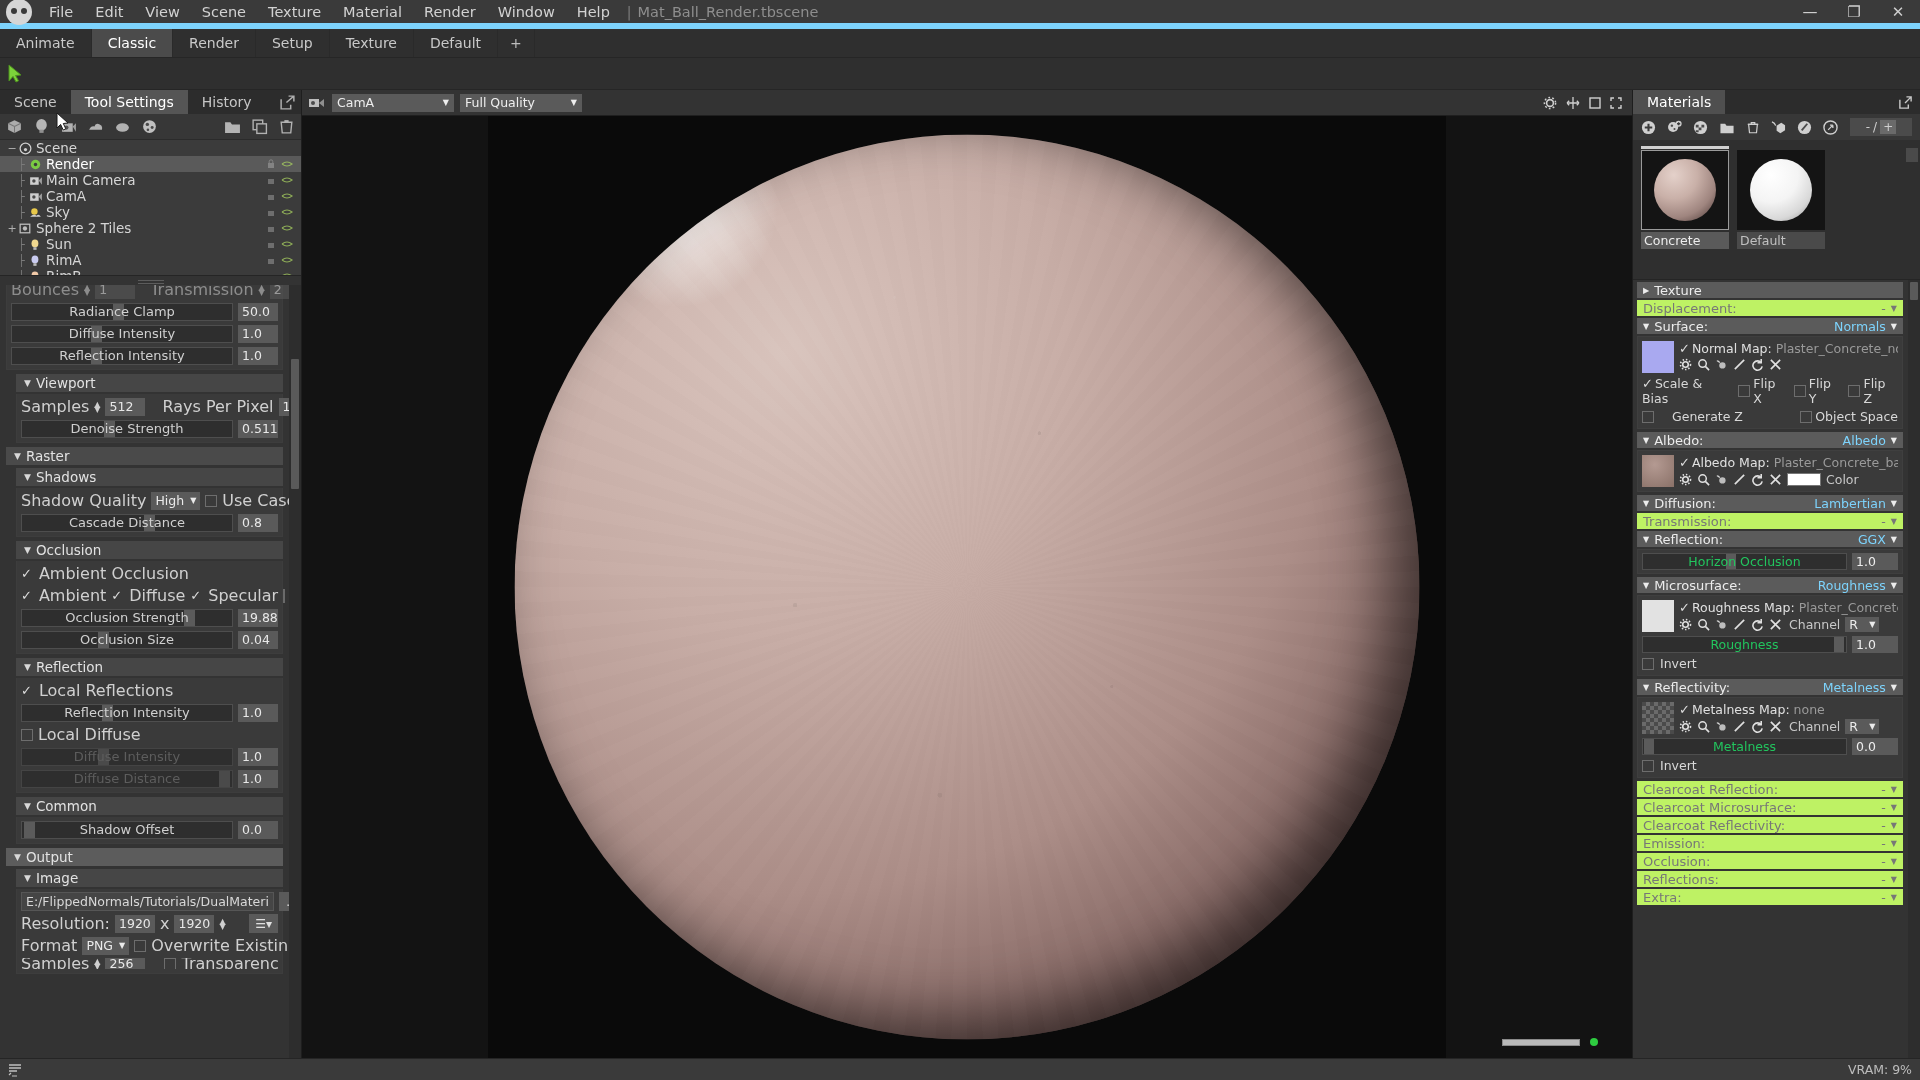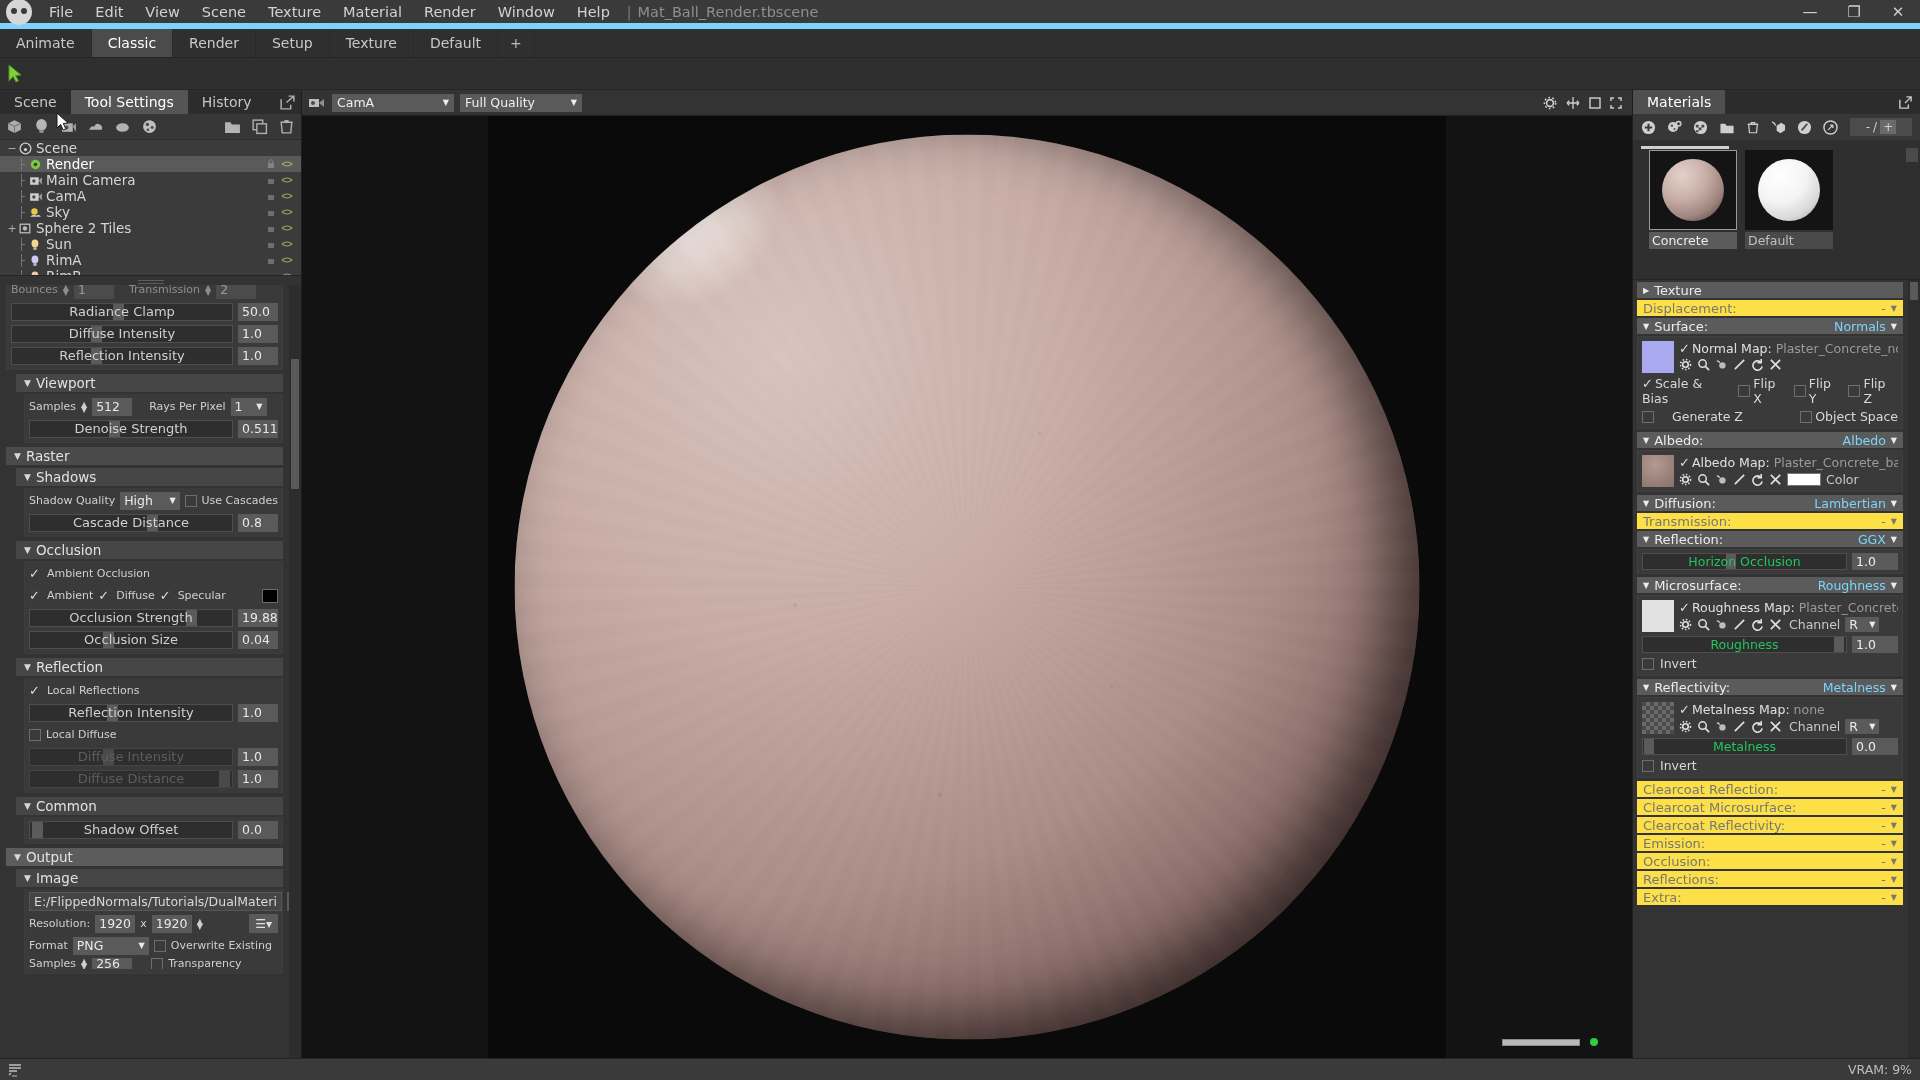--- a/index.html
+++ b/index.html
@@ -72,31 +72,31 @@
   .vscroll{ position:absolute; top:0; right:0; width:12px; bottom:0; background:#2d2d2d; }
   .vthumb{ position:absolute; left:2px; width:8px; background:#5a5a5a; border-radius:1px; }
 
   .sect{ background:#4a4a4a; height:18px; display:flex; align-items:center; padding-left:8px;
          font-size:13.5px; color:#e2e2e2; margin:3px 6px 2px 6px; }
   .sect.level2{ margin-left:16px; background:#464646; }
   .sect.hi{ background:#5c5c5c; }
   .tri{ margin-right:5px; font-size:9px; color:#d8d8d8;}
   .grp{ margin:0 6px 4px 6px; border:1px solid #3d3d3d; border-top:none; padding:3px 4px 4px 4px;
         background:#3a3a3a; }
-  .grp.l2{ margin-left:24px;text-align:right; }
+  .grp.l2{ margin-left:16px;text-align:right; }
   .row{ display:flex; align-items:center; height:19px; margin-bottom:3px; gap:5px; font-size:13px;}
   .slider{ flex:1 1 auto; height:18px; background:#2e2e2e; border:1px solid #4e4e4e;
            position:relative; display:flex; align-items:center; justify-content:center;
            color:#d0d0d0; font-size:13px; overflow:hidden;}
   .slider .fillmark{ position:absolute; top:0; bottom:0; width:11px; background:#5b5b5b; }
   .slider span{ position:relative; z-index:2; }
   .slider.dis{ color:#5d5d5d; border-color:#444; }
   .numbox{ width:40px; height:18px; background:#5a5a5a; color:#e8e8e8; font-size:12.5px;
            display:flex; align-items:center; padding-left:4px; flex:0 0 40px;}
-  .lbl{ font-size:11px; color:#d0d0d0; white-space:nowrap; }
+  .lbl{ font-size:16px; color:#d0d0d0; white-space:nowrap; }
   .chk{ width:12px;height:12px;border:1px solid #6d6d6d;background:#3a3a3a;display:inline-block;
         flex:0 0 12px;}
   .chkmark{ color:#dcdcdc; font-size:13px; margin-right:2px; }
   .dd{ height:18px; background:#5a5a5a; color:#eaeaea; font-size:12.5px; display:flex;
        align-items:center; padding:0 4px; gap:6px; }
   .dd .car{ font-size:8px; margin-left:auto; }
   .spin{ display:inline-flex; flex-direction:column; line-height:5px; font-size:8px; color:#cfcfcf;}
   .txtbox{ height:19px; background:#454545; border:1px solid #565656; color:#d8d8d8;
            font-size:12.5px; display:flex; align-items:center; padding:0 4px; }
   .sqbtn{ height:19px; min-width:26px; background:#5a5a5a; color:#e0e0e0; font-size:12px;
@@ -128,37 +128,37 @@
   .mtabrow{ height:24px; background:#2c2c2c; display:flex; align-items:stretch; flex:0 0 24px;}
   .mtab{ padding:0 14px; display:flex; align-items:center; font-size:14px; background:#4f4f4f;
          color:#fff;}
   .mexpand{ margin-left:auto; display:flex; align-items:center; padding:0 7px;}
   .micons{ height:26px; background:#373737; display:flex; align-items:center; gap:11px;
            padding:0 8px; flex:0 0 26px;}
   .mcount{ margin-left:auto; background:#4b4b4b; color:#cfcfcf; font-size:12px; height:18px;
            width:62px; display:flex; align-items:center; justify-content:center; gap:3px;}
   .mcount b{ background:#6a6a6a; padding:0 3px; font-weight:normal;}
   .matgrid{ height:140px; flex:0 0 140px; background:#2f2f2f; display:flex; gap:8px;
-            padding:10px 16px; position:relative; border-bottom:1px solid #252525;}
+            padding:10px 8px; position:relative; border-bottom:1px solid #252525;}
   .matcell{ width:88px; }
   .matthumb{ width:88px; height:80px; background:#141414; display:flex; align-items:center;
              justify-content:center; }
   .matball{ width:62px;height:62px;border-radius:50%;}
   .matname{ height:17px; font-size:12.5px; padding-left:3px; display:flex; align-items:center;
             color:#ededed; background:#5a5a5a; margin-top:2px;}
   .matname.off{ background:#4a4a4a; color:#c0c0c0;}
   .matcell.sel .matthumb{ box-shadow:inset 0 0 0 1px #9a9a9a; }
   .selbar{ position:absolute; top:6px; left:8px; width:88px; height:3px; background:#cfcfcf;}
   .mscroll{ position:absolute; right:2px; top:8px; width:12px; height:14px; background:#4a4a4a;}
 
   .mprops{ flex:1 1 auto; position:relative; overflow:hidden; background:#333; }
   .mpinner{ position:absolute; inset:0 13px 0 0; overflow:hidden; }
   .mrow-hdr{ height:16px; background:#5b5b5b; display:flex; align-items:center; padding:0 6px;
              font-size:13px; color:#ececec; margin:2px 4px 2px 4px;}
-  .mrow-hdr.dis{ background:#fde047; color:#777; }
+  .mrow-hdr.dis{ background:#bef264; color:#777; }
   .mrow-hdr .val{ margin-left:auto; color:#7dd3fc; font-size:12.5px;}
   .mrow-hdr.dis .val{ color:#777; }
   .mrow-hdr .car{ font-size:8px; margin-left:5px;}
   .mbox{ margin:0 4px 3px 4px; background:#3a3a3a; border:1px solid #3f3f3f; padding:4px;}
   .maprow{ display:flex; gap:5px; }
   .mapthumb{ width:32px;height:32px;flex:0 0 32px; }
   .maptext{ font-size:12.5px; color:#e0e0e0; white-space:nowrap; overflow:hidden; }
   .maptext .fn{ color:#9a9a9a;}
   .iconbtns{ display:flex; align-items:center; gap:5px; margin-top:2px; }
   .ib{ width:13px;height:13px; }

